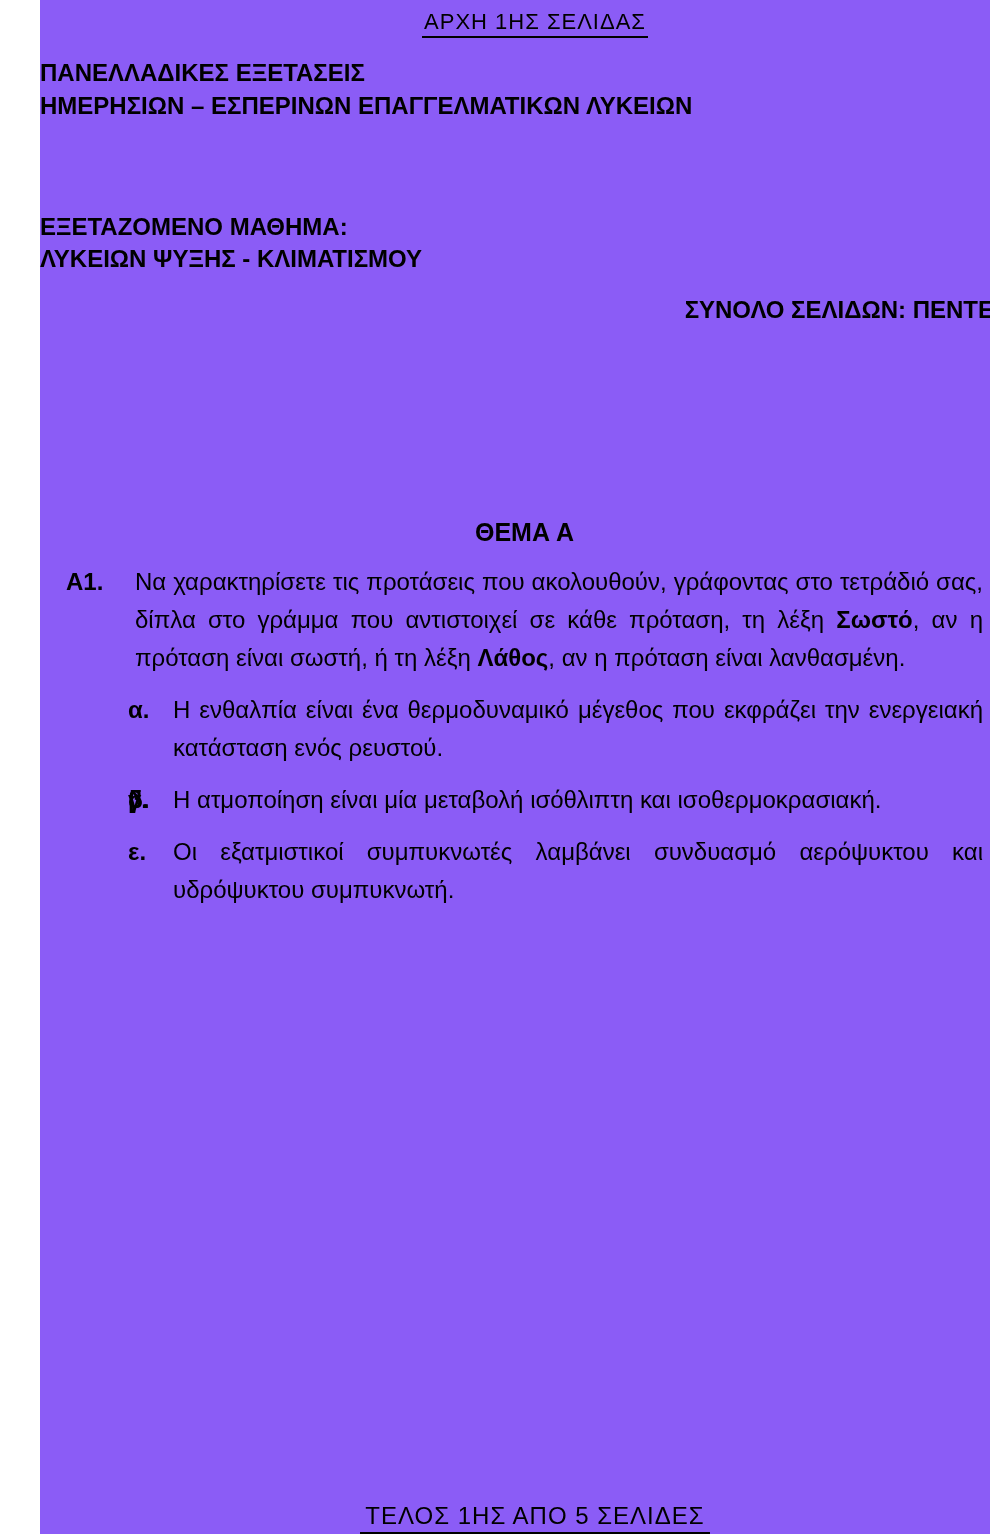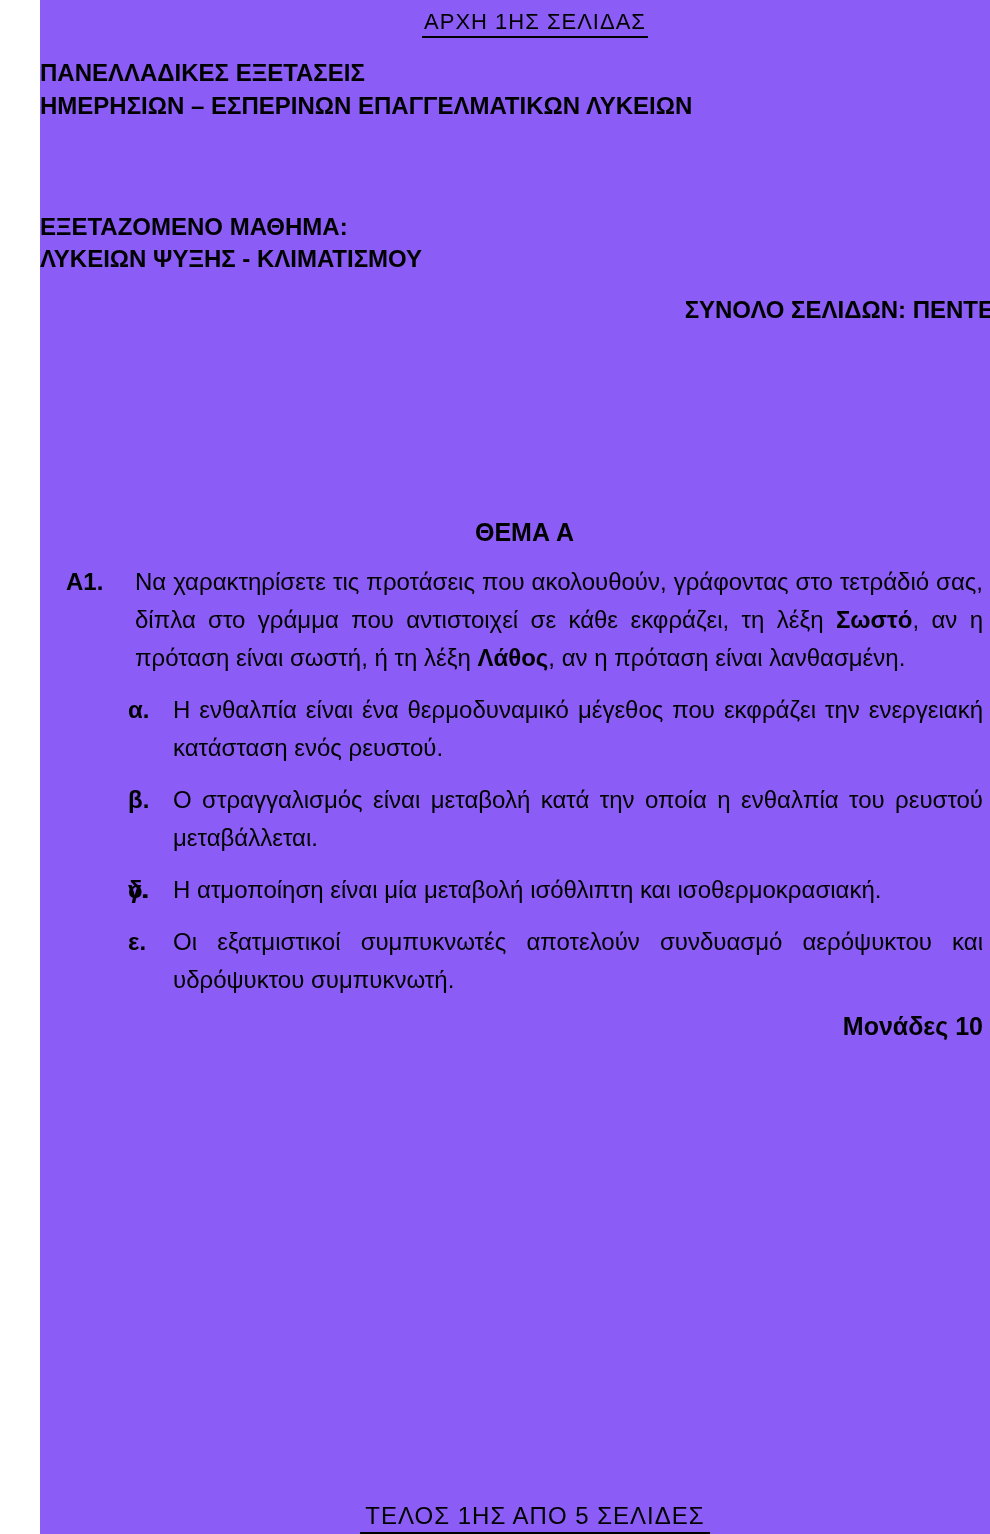--- a/index.html
+++ b/index.html
@@ -155,47 +155,45 @@
     <div>ΛΥΚΕΙΩΝ ΨΥΞΗΣ - ΚΛΙΜΑΤΙΣΜΟΥ</div>
   </div>
 
   <div class="pages-total">ΣΥΝΟΛΟ ΣΕΛΙΔΩΝ: ΠΕΝΤΕ (5)</div>
 
   <div class="theme">
     <div class="theme-title">ΘΕΜΑ Α</div>
 
     <div class="question">
       <span class="q-label">Α1.</span>
-      <div class="q-text"><span>Να χαρακτηρίσετε τις προτάσεις που ακολουθούν, γράφοντας στο τετράδιό σας, δίπλα στο γράμμα που αντιστοιχεί σε κάθε εκφράζει, τη λέξη </span><strong>Σωστό</strong><span>, αν η πρόταση είναι σωστή, ή τη λέξη </span><strong>Λάθος</strong><span>, αν η πρόταση είναι λανθασμένη.</span></div>
+      <div class="q-text"><span>Να χαρακτηρίσετε τις προτάσεις που ακολουθούν, γράφοντας στο τετράδιό σας, δίπλα στο γράμμα που αντιστοιχεί σε κάθε πρόταση, τη λέξη </span><strong>Σωστό</strong><span>, αν η πρόταση είναι σωστή, ή τη λέξη </span><strong>Λάθος</strong><span>, αν η πρόταση είναι λανθασμένη.</span></div>
     </div>
 
     <div class="item">
       <span class="item-label">α.</span>
       <div class="item-text">Η ενθαλπία είναι ένα θερμοδυναμικό μέγεθος που εκφράζει την ενεργειακή κατάσταση ενός ρευστού.</div>
     </div>
 
     <div class="item">
       <span class="item-label">β.</span>
-      <div class="item-text">Ο στραγγαλισμός είναι μεταβολή κατά την οποία η ενθαλπία του ρευστού μεταβάλλεται.</div>
     </div>
 
     <div class="item">
       <span class="item-label">γ.</span>
     </div>
 
     <div class="item">
       <span class="item-label">δ.</span>
       <div class="item-text">Η ατμοποίηση είναι μία μεταβολή ισόθλιπτη και ισοθερμοκρασιακή.</div>
     </div>
 
     <div class="item">
       <span class="item-label">ε.</span>
-      <div class="item-text">Οι εξατμιστικοί συμπυκνωτές αποτελούν συνδυασμό αερόψυκτου και υδρόψυκτου συμπυκνωτή.</div>
+      <div class="item-text">Οι εξατμιστικοί συμπυκνωτές λαμβάνει συνδυασμό αερόψυκτου και υδρόψυκτου συμπυκνωτή.</div>
     </div>
 
-    <div class="points">Μονάδες 10</div>
   </div>
 
   <div class="footer-marker">
     <span class="underlined">ΤΕΛΟΣ 1ΗΣ ΑΠΟ 5 ΣΕΛΙΔΕΣ</span>
   </div>
 
 </div>
 
 </body></html>

